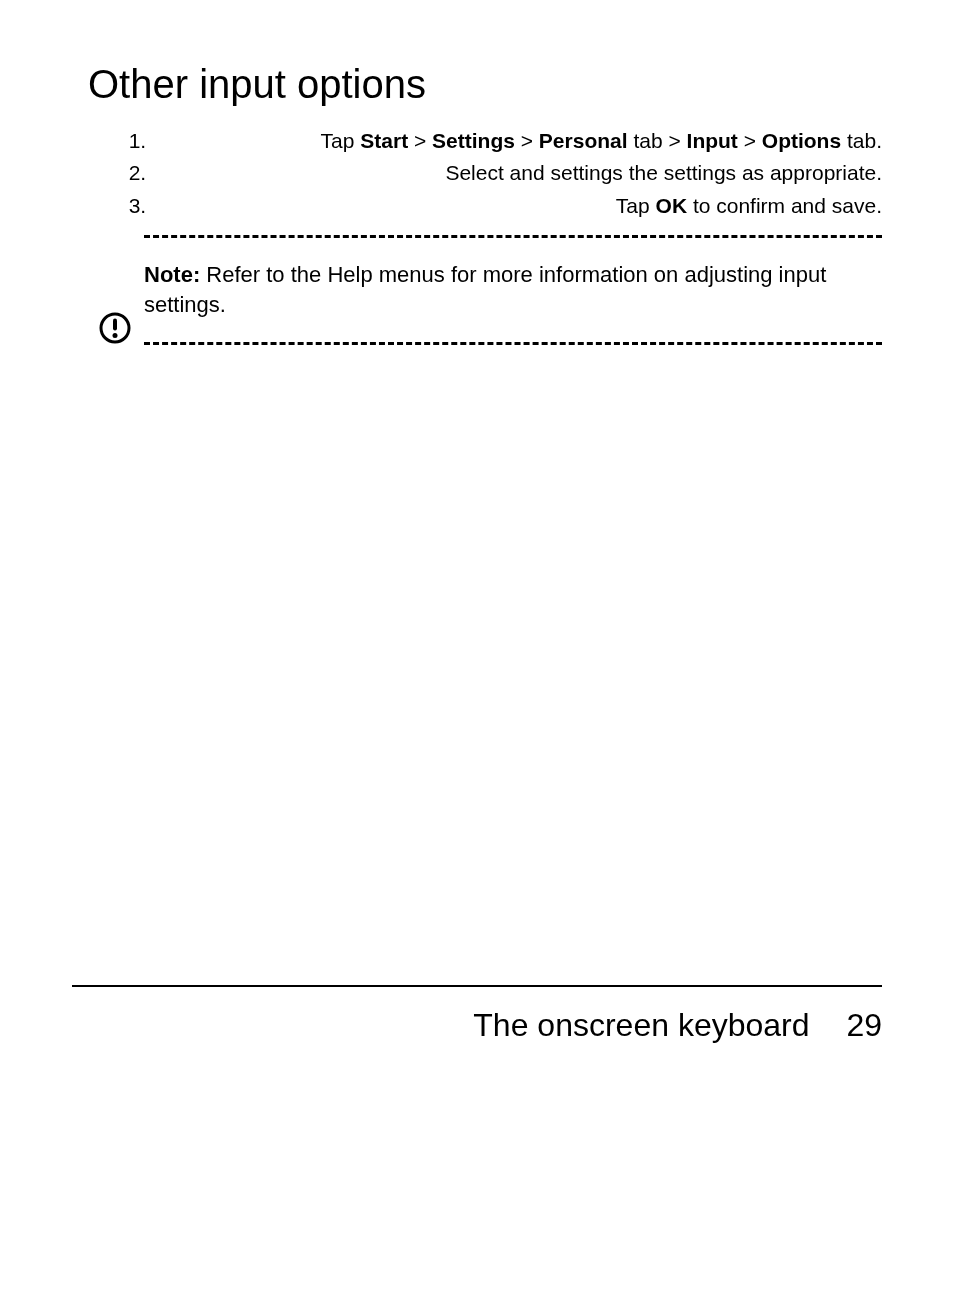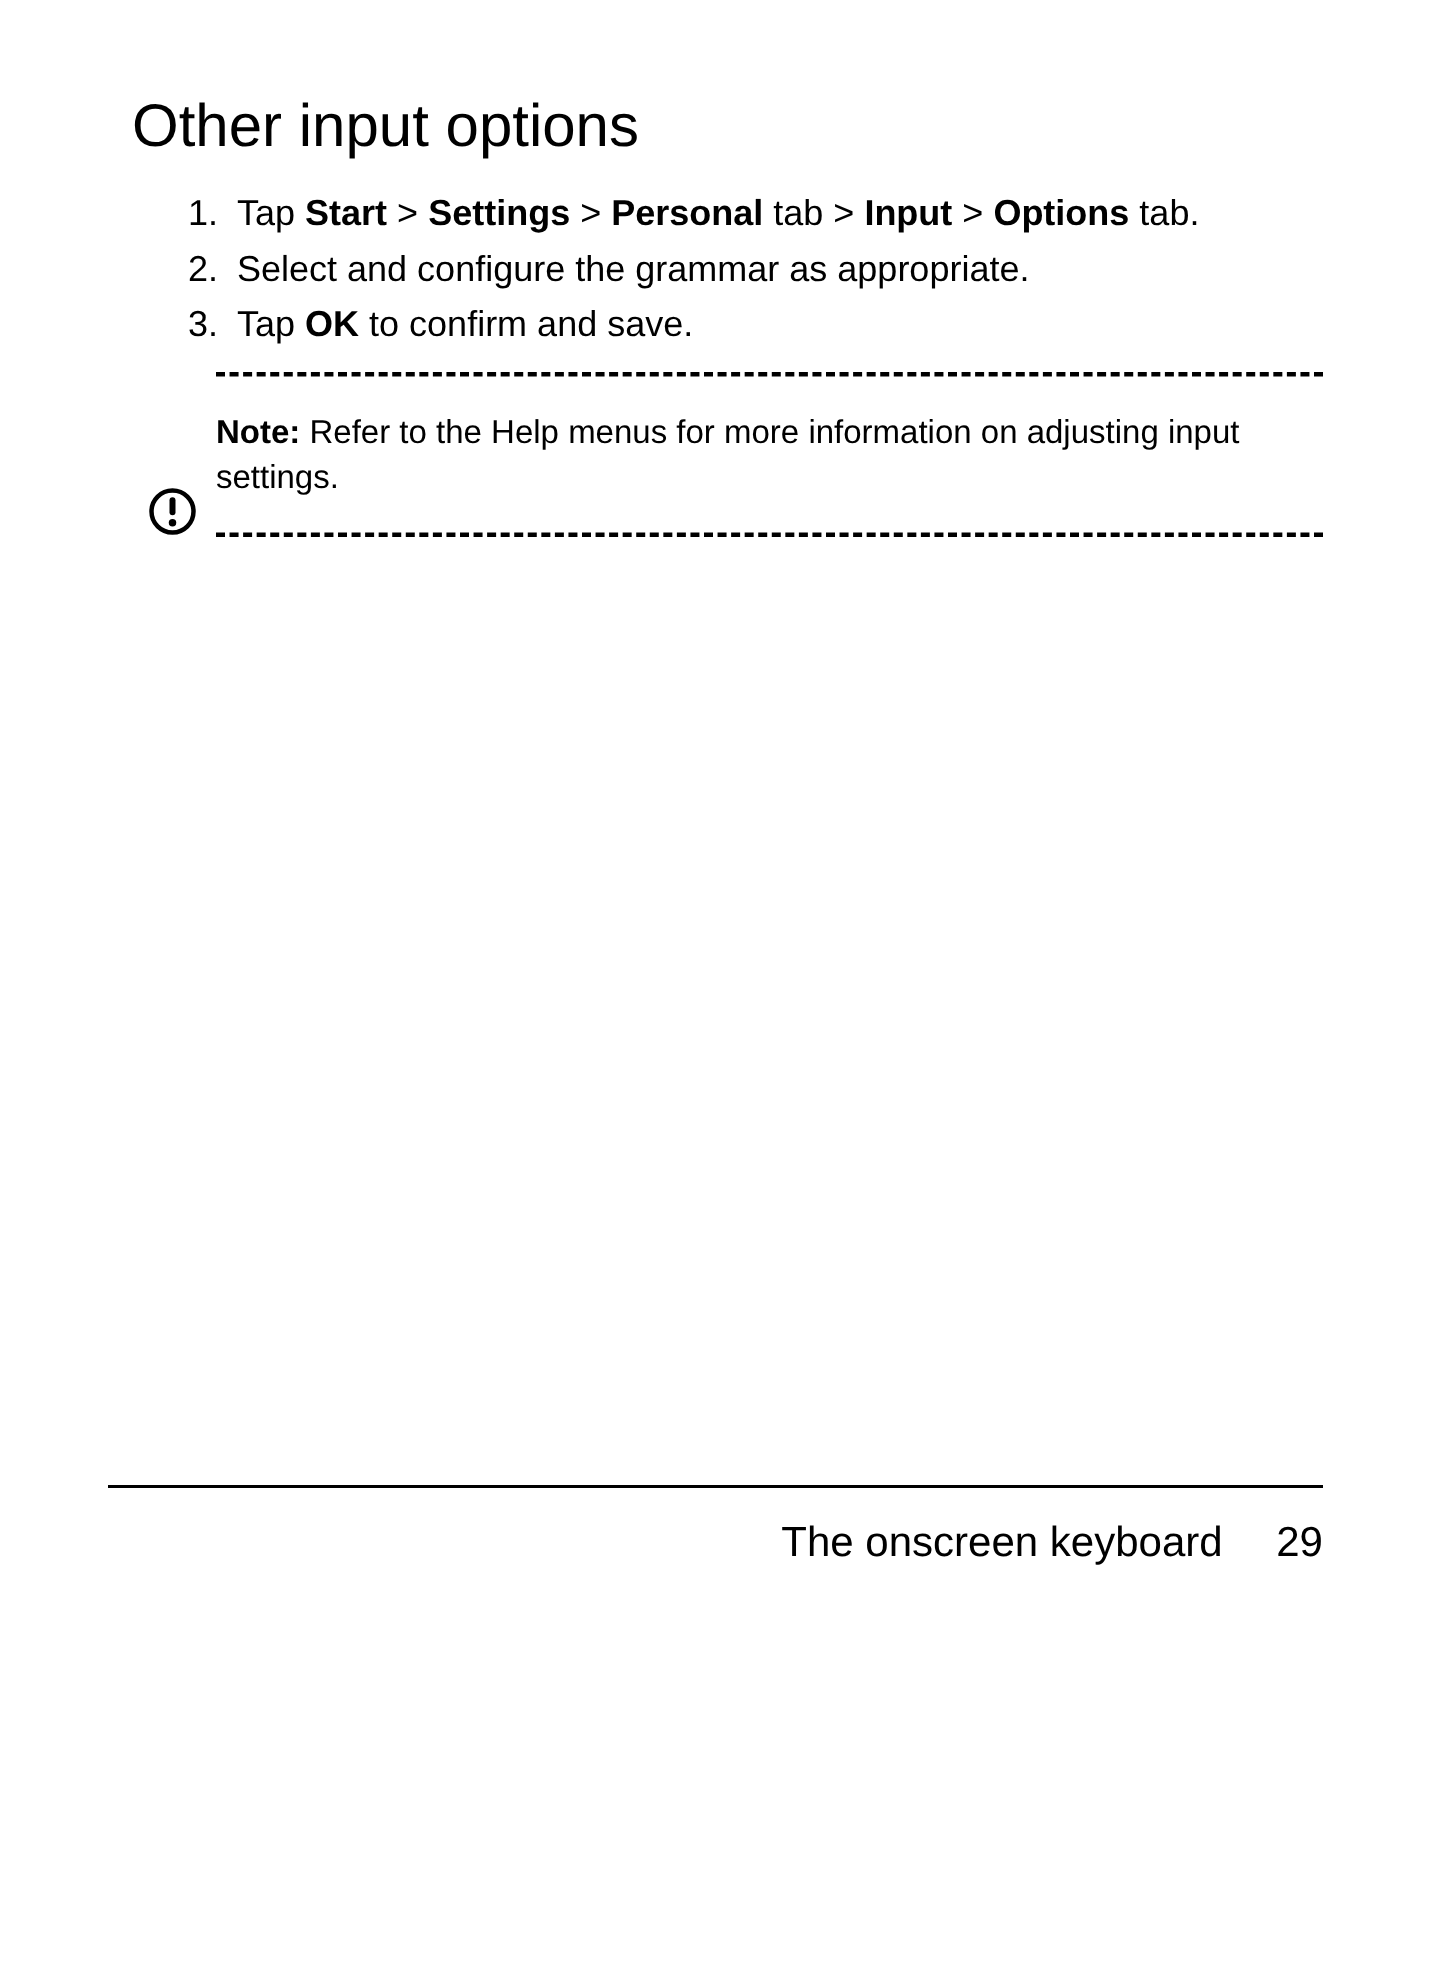--- a/index.html
+++ b/index.html
@@ -23,24 +23,25 @@
       font-weight: 400;
       margin: 0 0 18px 0;
       line-height: 1.2;
     }
     .body-text {
       font-size: 24px;
       line-height: 1.4;
       margin: 0 0 20px 30px;
     }
     .steps {
-      font-size: 24px;
+      font-size: 21px;
       line-height: 1.45;
       margin: 0 0 14px 30px;
       padding-left: 34px;
+      text-align: right;
     }
     .steps li {
       padding-left: 6px;
       margin-bottom: 2px;
     }
     .bold { font-weight: 700; }
     .note-wrap {
       margin-left: 10px;
       margin-right: 0;
       margin-top: 6px;
@@ -79,38 +80,38 @@
       right: 72px;
       bottom: 76px;
     }
     .footer-rule {
       height: 2px;
       background: #000;
       margin-bottom: 20px;
     }
     .footer-text {
       text-align: right;
-      font-size: 28px;
+      font-size: 32px;
       font-weight: 400;
     }
     .footer-name { margin-right: 28px; }
   </style>
 </head>
 <body>
 
 <div class="page">
 
   <h1 class="heading">Other input options</h1>
 
 
   <ol class="steps">
     <li>
       <span>Tap </span><span class="bold">Start</span><span> &gt; </span><span class="bold">Settings</span><span> &gt; </span><span class="bold">Personal</span><span> tab &gt; </span><span class="bold">Input</span><span> &gt; </span><span class="bold">Options</span><span> tab.</span>
     </li>
-    <li>Select and configure the grammar as appropriate.</li>
+    <li>Select and settings the settings as appropriate.</li>
     <li>
       <span>Tap </span><span class="bold">OK</span><span> to confirm and save.</span>
     </li>
   </ol>
 
   <div class="note-wrap">
     <div class="note-row">
       <span class="note-icon">
         <svg viewBox="0 0 34 34">
           <circle cx="17" cy="17" r="14" fill="none" stroke="#000" stroke-width="3"></circle>

